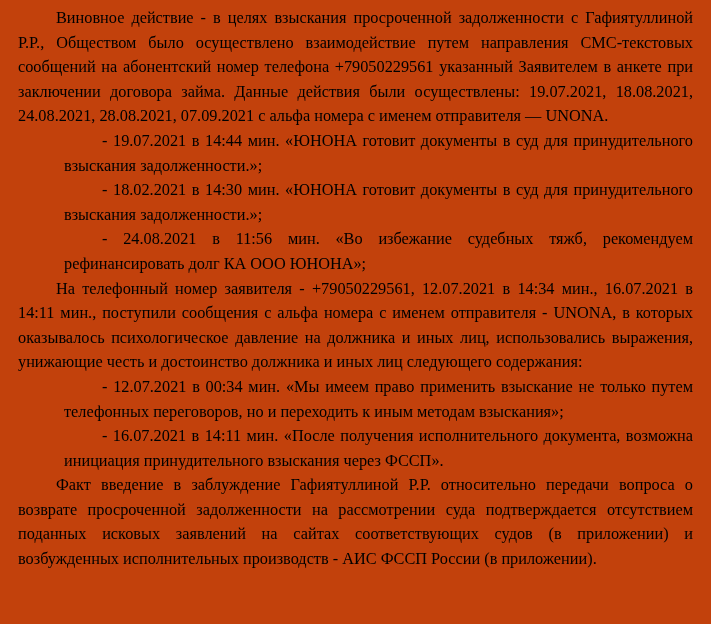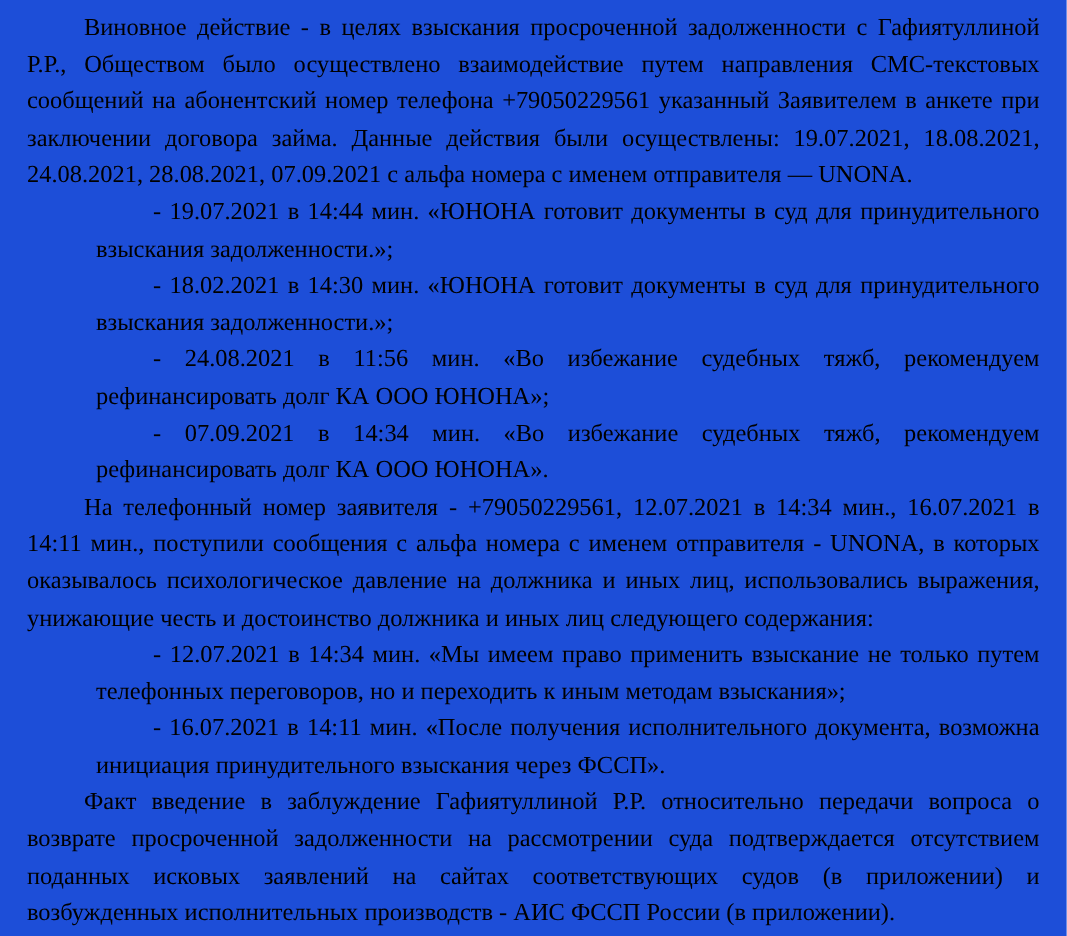--- a/index.html
+++ b/index.html
@@ -12,21 +12,21 @@
     height: 624px;
     overflow: hidden;
     font-family: "Liberation Serif", serif;
     color: #000000;
   }
   .page {
     box-sizing: border-box;
     width: 711px;
     height: 624px;
     padding: 6px 18px 0 18px;
-    background: #1d4ed8;
+    background: #c2410c;
   }
   .para {
     margin: 0;
     text-align: justify;
     text-justify: inter-word;
     font-size: 16.3px;
     line-height: 24.6px;
     text-indent: 38px;
     hyphens: none;
   }
@@ -36,18 +36,17 @@
   }
 </style>
 </head>
 <body>
 
 <div class="page">
   <p class="para">Виновное действие - в целях взыскания просроченной задолженности с Гафиятуллиной Р.Р., Обществом было осуществлено взаимодействие путем направления СМС-текстовых сообщений на абонентский номер телефона +79050229561 указанный Заявителем в анкете при заключении договора займа. Данные действия были осуществлены: 19.07.2021, 18.08.2021, 24.08.2021, 28.08.2021, 07.09.2021 с альфа номера с именем отправителя — UNONA.</p>
   <p class="para dash">- 19.07.2021 в 14:44 мин. «ЮНОНА готовит документы в суд для принудительного взыскания задолженности.»;</p>
   <p class="para dash">- 18.02.2021 в 14:30 мин. «ЮНОНА готовит документы в суд для принудительного взыскания задолженности.»;</p>
   <p class="para dash">- 24.08.2021 в 11:56 мин. «Во избежание судебных тяжб, рекомендуем рефинансировать долг КА ООО ЮНОНА»;</p>
-  <p class="para dash">- 07.09.2021 в 14:34 мин. «Во избежание судебных тяжб, рекомендуем рефинансировать долг КА ООО ЮНОНА».</p>
   <p class="para">На телефонный номер заявителя - +79050229561, 12.07.2021 в 14:34 мин., 16.07.2021 в 14:11 мин., поступили сообщения с альфа номера с именем отправителя - UNONA, в которых оказывалось психологическое давление на должника и иных лиц, использовались выражения, унижающие честь и достоинство должника и иных лиц следующего содержания:</p>
-  <p class="para dash">- 12.07.2021 в 14:34 мин. «Мы имеем право применить взыскание не только путем телефонных переговоров, но и переходить к иным методам взыскания»;</p>
+  <p class="para dash">- 12.07.2021 в 00:34 мин. «Мы имеем право применить взыскание не только путем телефонных переговоров, но и переходить к иным методам взыскания»;</p>
   <p class="para dash">- 16.07.2021 в 14:11 мин. «После получения исполнительного документа, возможна инициация принудительного взыскания через ФССП».</p>
   <p class="para">Факт введение в заблуждение Гафиятуллиной Р.Р. относительно передачи вопроса о возврате просроченной задолженности на рассмотрении суда подтверждается отсутствием поданных исковых заявлений на сайтах соответствующих судов (в приложении) и возбужденных исполнительных производств - АИС ФССП России (в приложении).</p>
 </div>
 
 </body></html>

